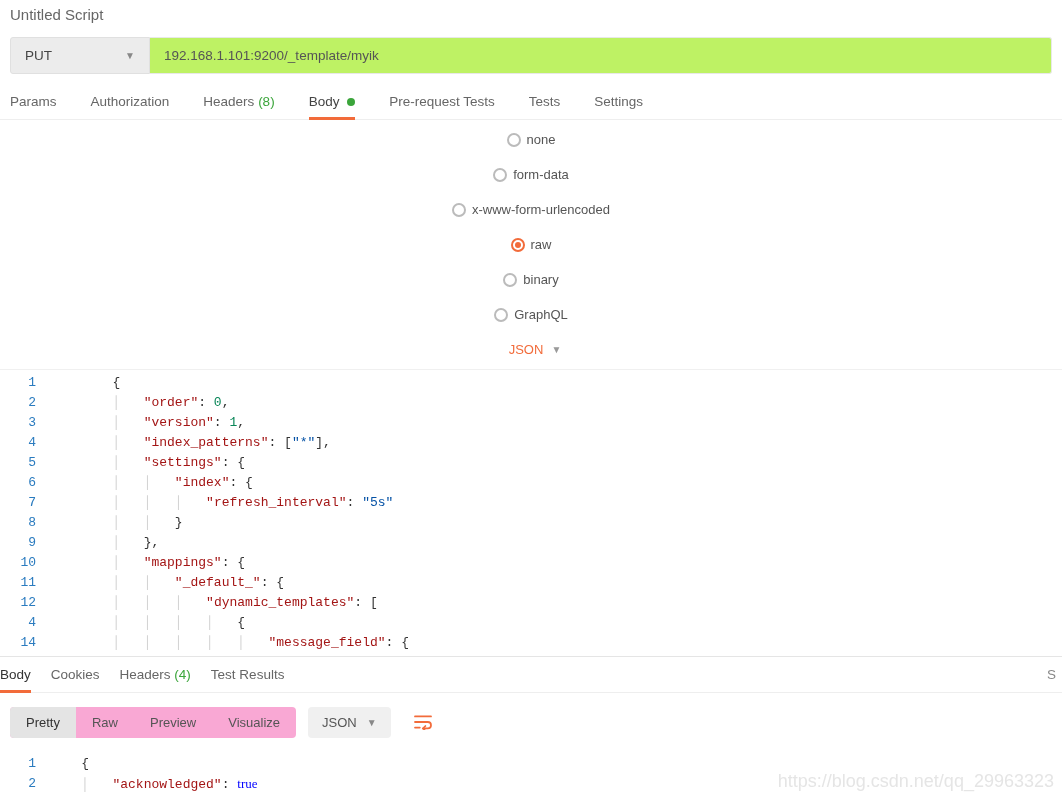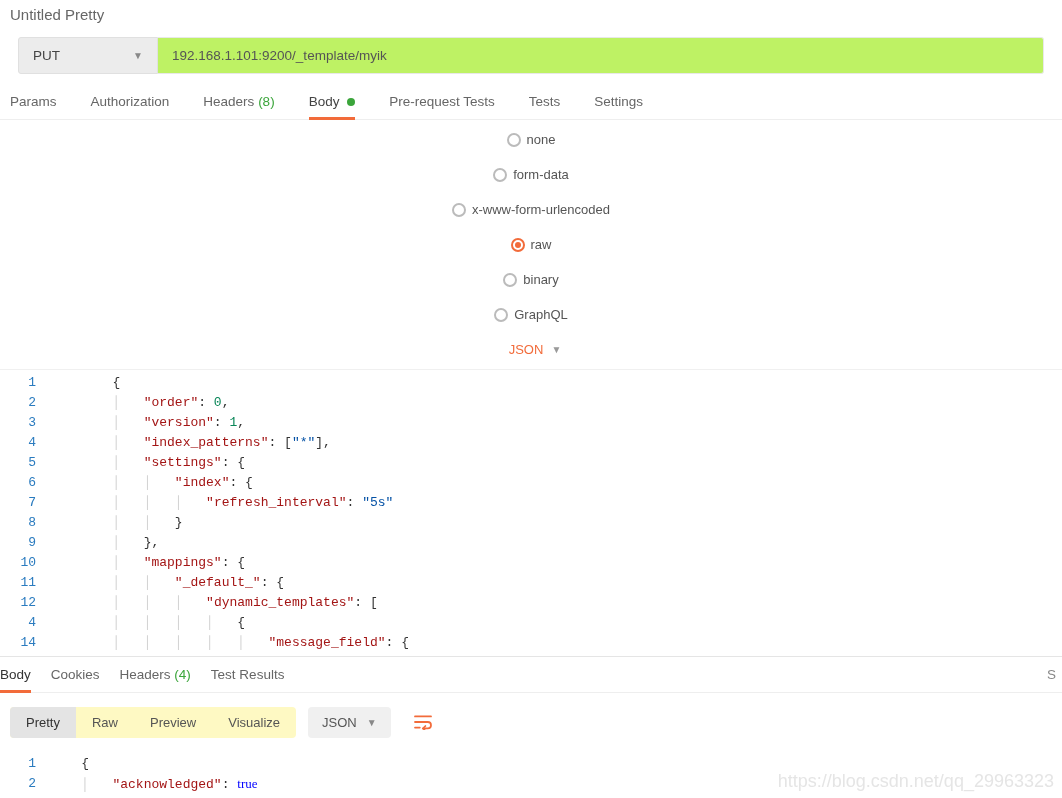--- a/index.html
+++ b/index.html
@@ -13,21 +13,21 @@
     overflow: hidden;
     position: relative;
   }
   .title-row {
     padding: 6px 10px 14px 10px;
     font-size: 15px;
     color: #666;
   }
   .method-url-row {
     display: flex;
-    padding: 0 18px;
+    padding: 0 10px;
     gap: 0;
   }
   .method-select {
     background: #ececec;
     border: 1px solid #e0e0e0;
     padding: 10px 14px;
     width: 140px;
     display: flex;
     align-items: center;
     justify-content: space-between;
@@ -179,21 +179,21 @@
   }
 
   .response-toolbar {
     display: flex;
     align-items: center;
     gap: 0;
     padding: 12px 10px;
   }
   .seg-group {
     display: flex;
-    background: #fef9c3;
+    background: #f9a8d4;
     border-radius: 4px;
     overflow: hidden;
   }
   .seg-btn {
     padding: 8px 16px;
     font-size: 13px;
     color: #555;
     cursor: pointer;
     background: transparent;
   }
@@ -224,21 +224,21 @@
     right: 8px;
     bottom: 6px;
     color: #e5e5e5;
     font-size: 18px;
     pointer-events: none;
   }
 </style>
 </head>
 <body>
 
-<div class="title-row">Untitled Pretty</div>
+<div class="title-row">Untitled Script</div>
 
 <div class="method-url-row">
   <div class="method-select">
     <span>PUT</span>
     <span class="caret">▼</span>
   </div>
   <input class="url-input" type="text" value="192.168.1.101:9200/_template/myik" style="">
 </div>
 
 <div class="tabs">

